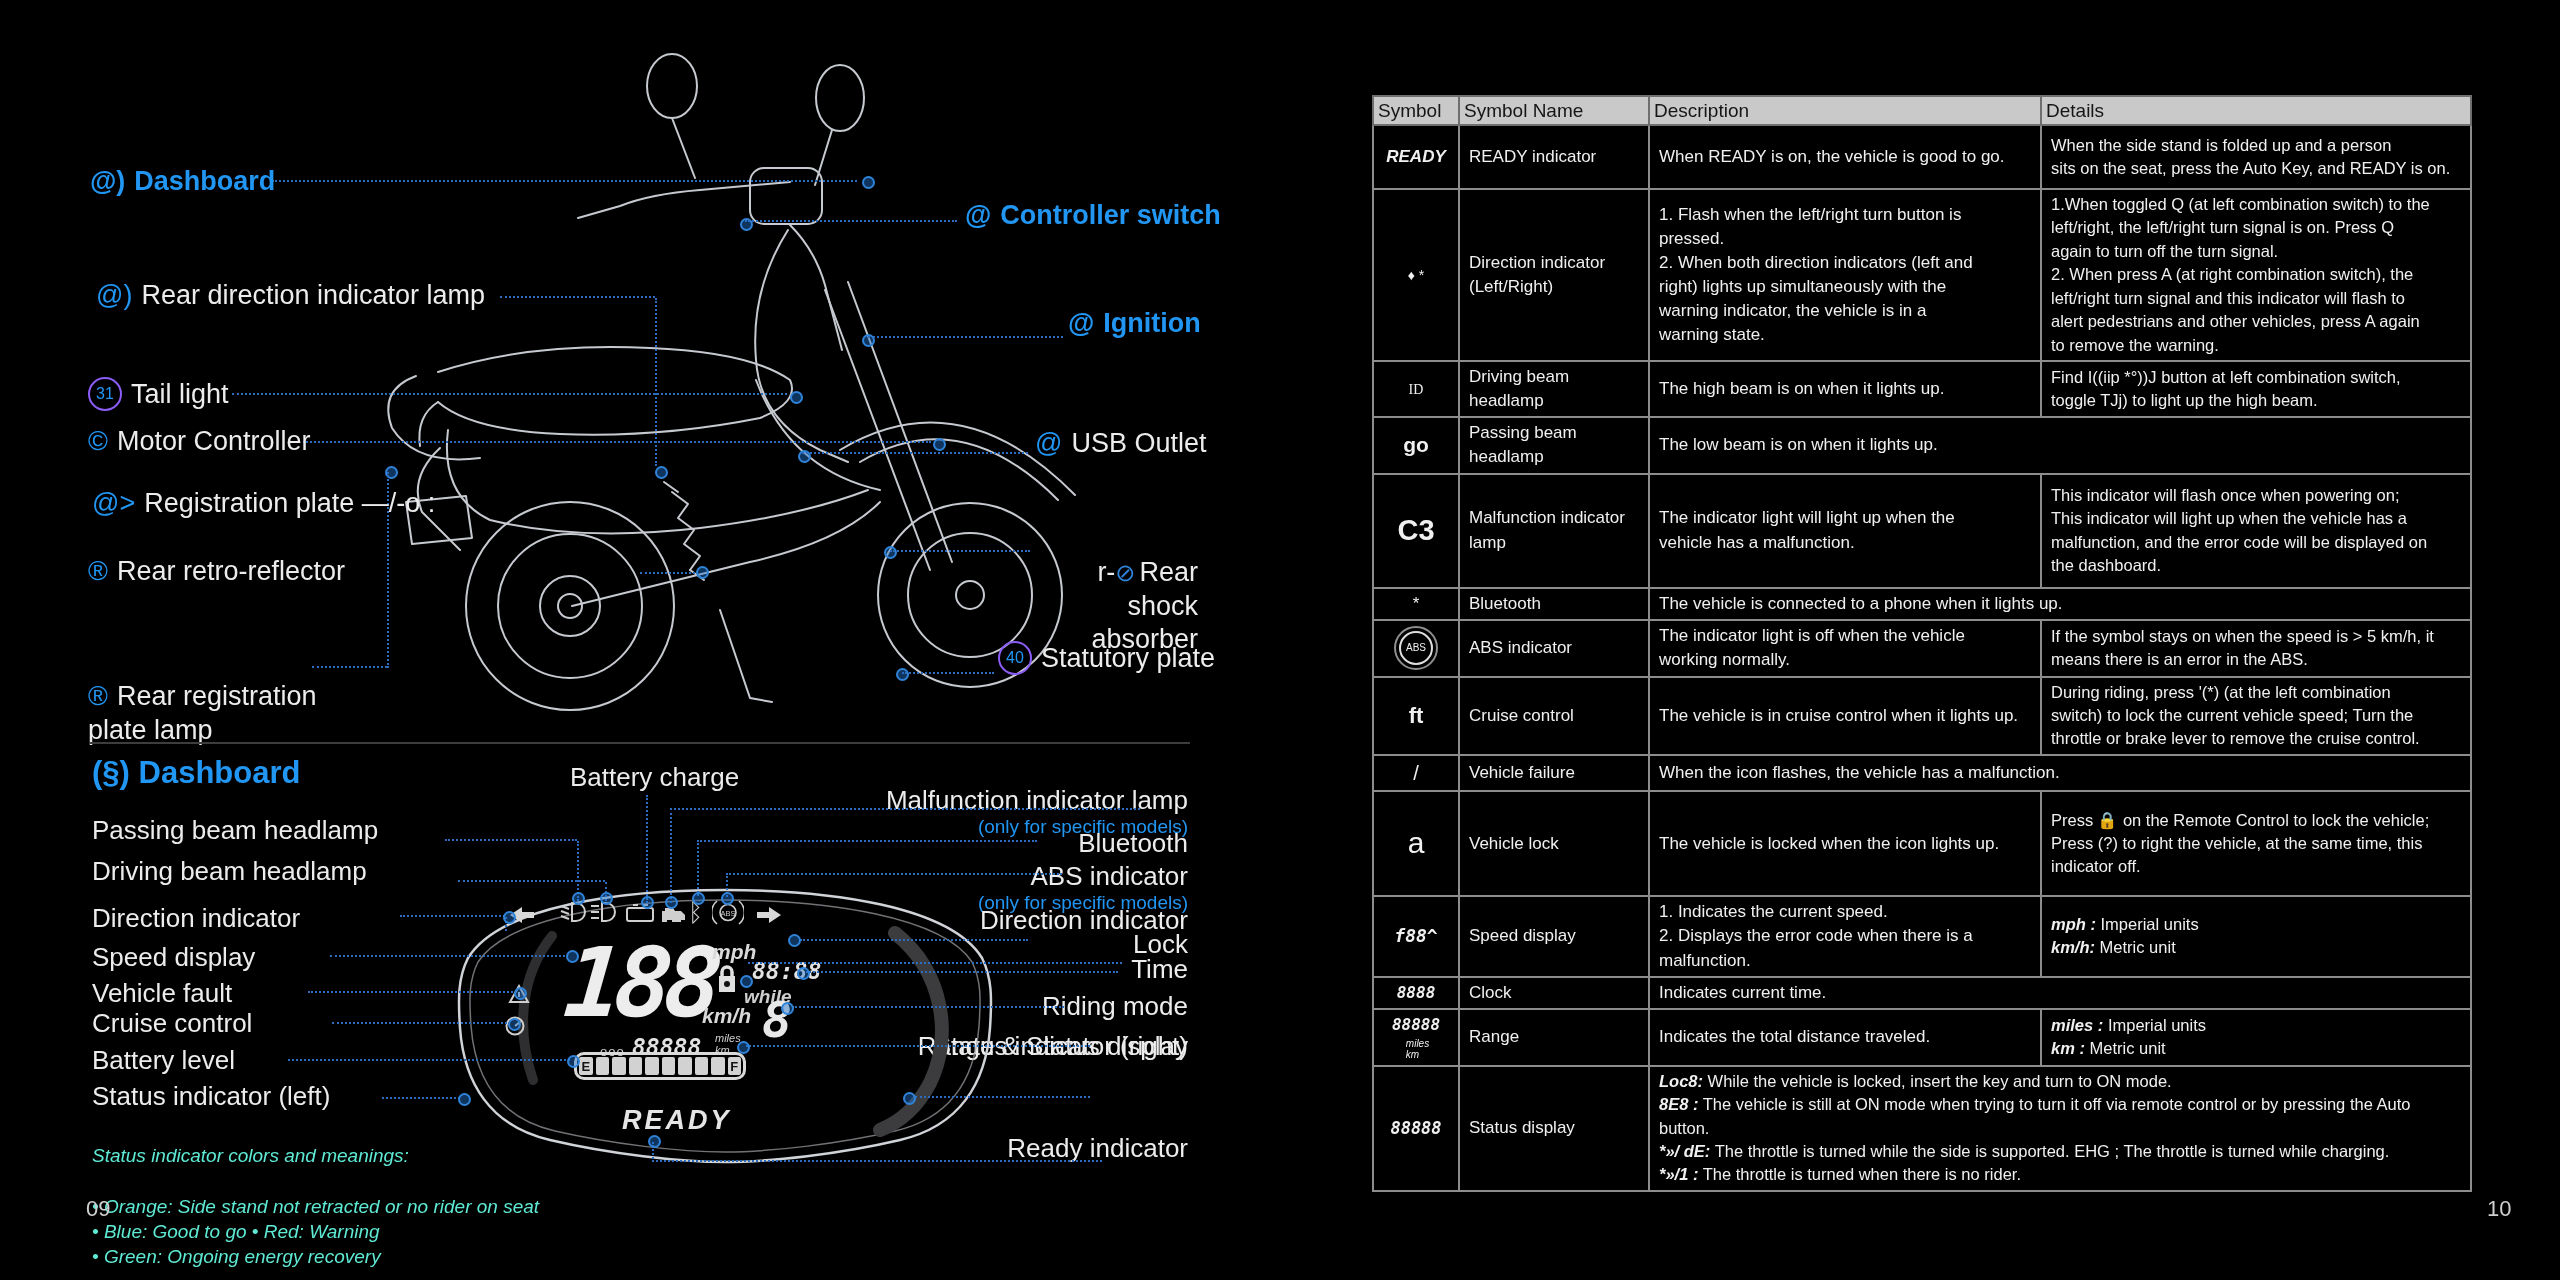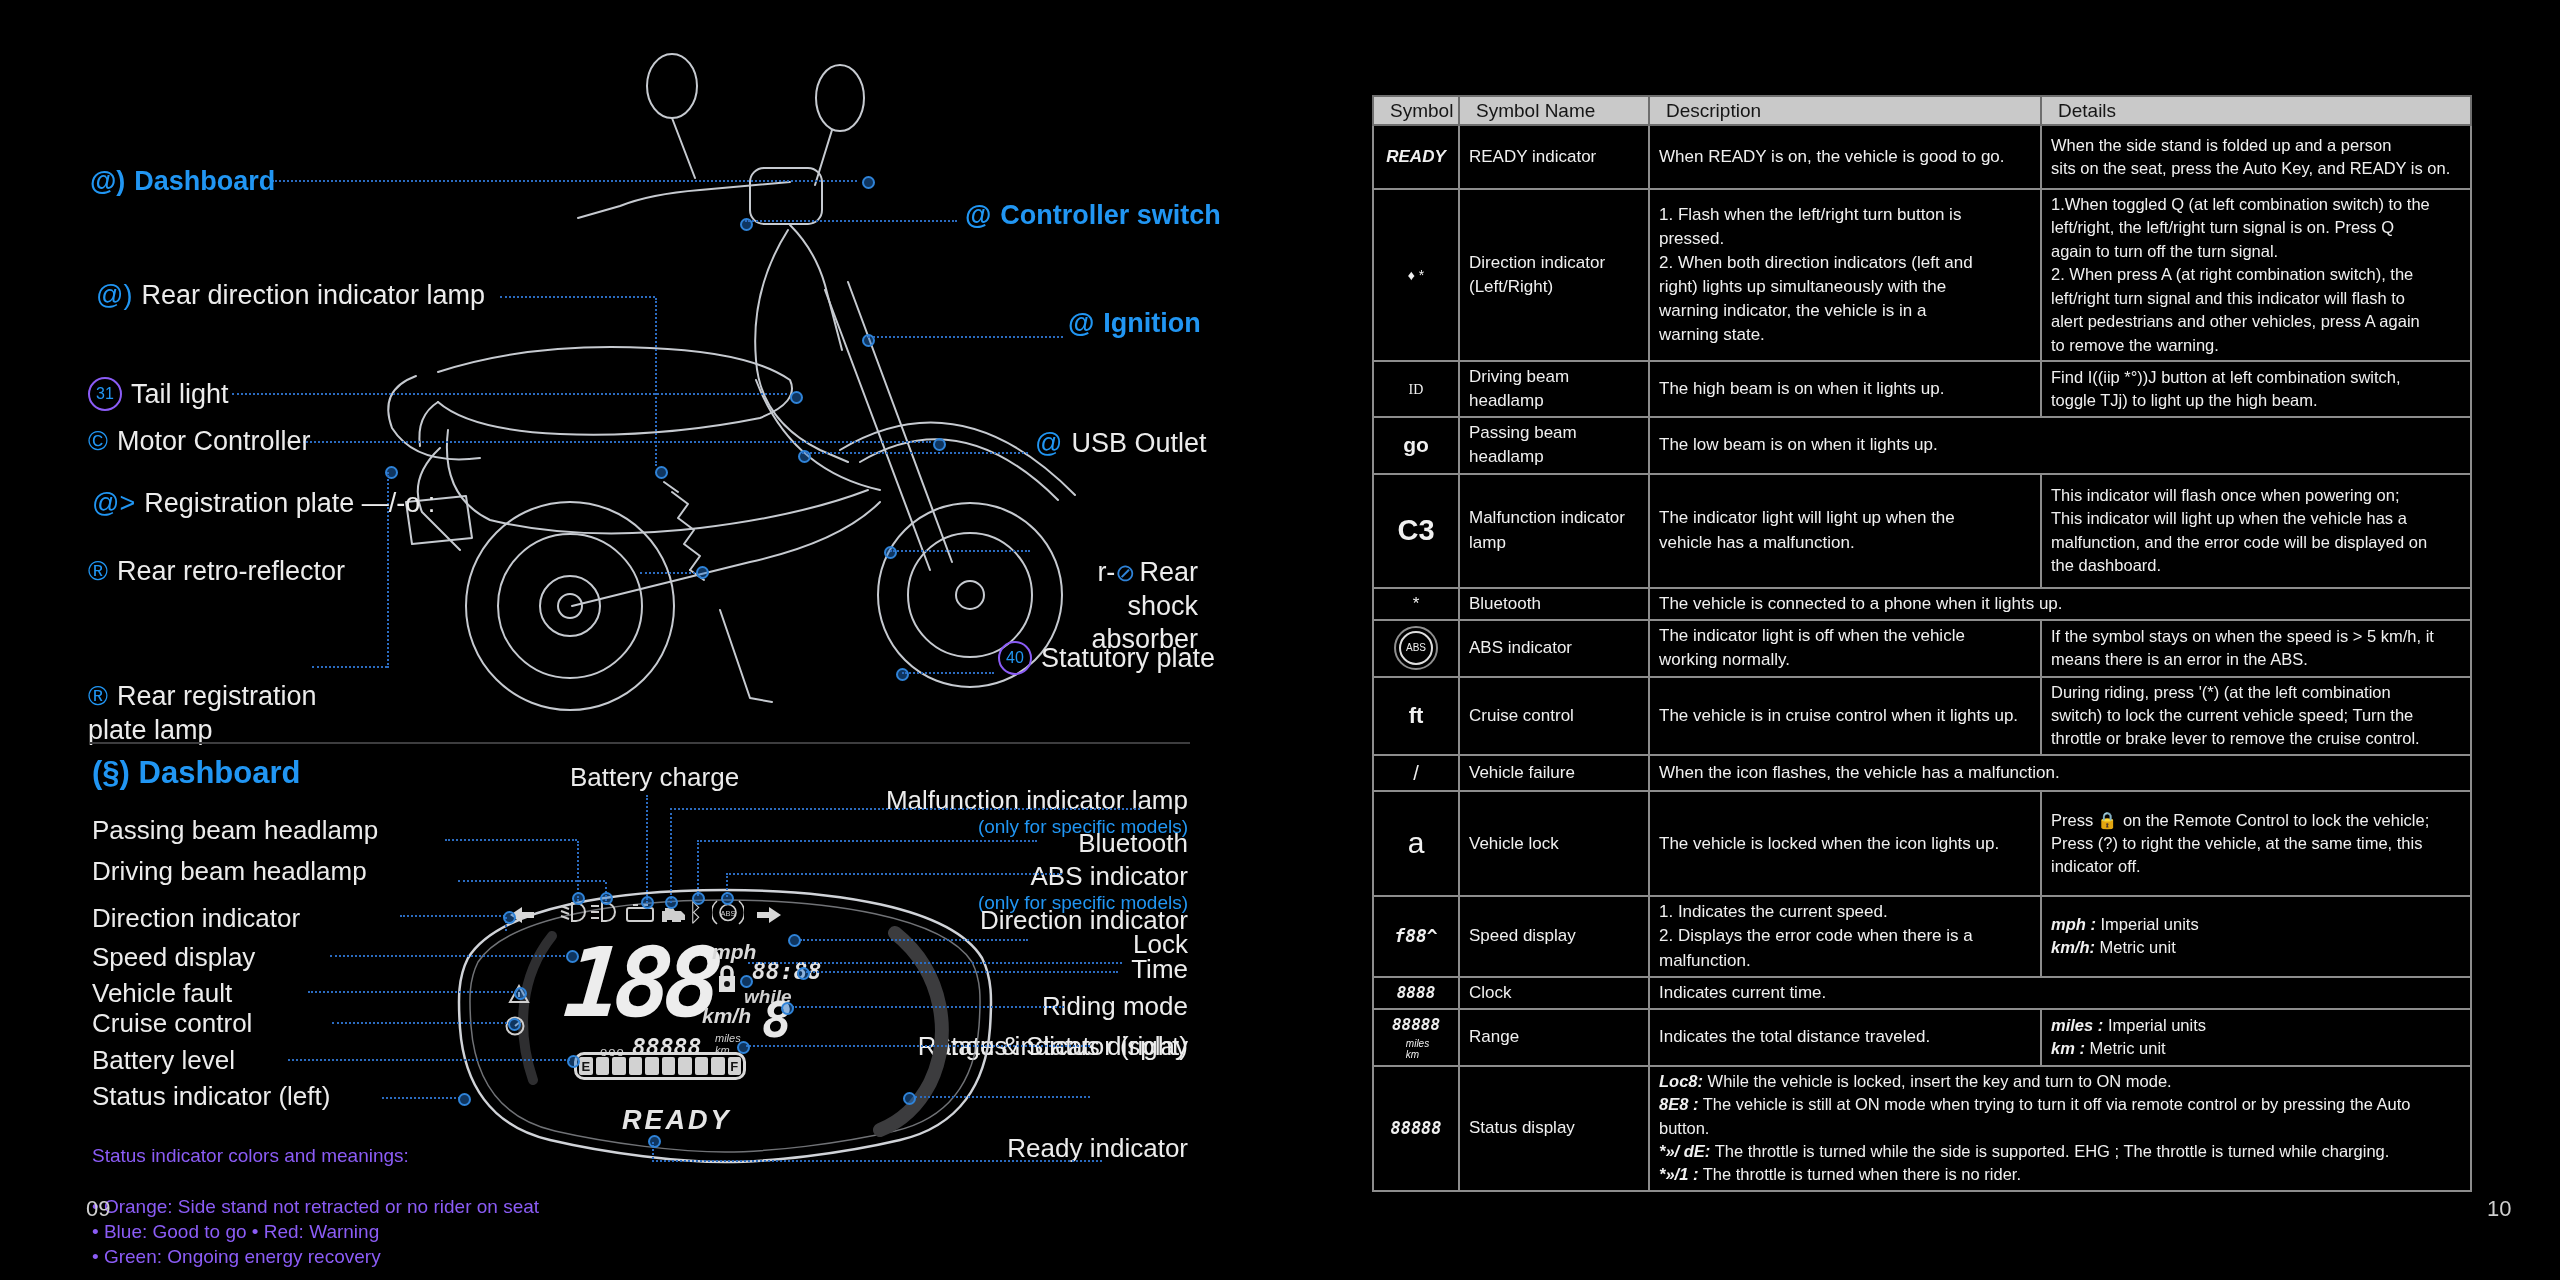--- a/index.html
+++ b/index.html
@@ -11,38 +11,38 @@
   .lbl2{font-size:27px;color:#ececec;white-space:pre-line;line-height:1.25;}
   .pfx{color:#2196f3;margin-right:9px;}
   .blue{color:#2196f3;font-weight:bold;}
   .circ{display:inline-flex;align-items:center;justify-content:center;width:30px;height:30px;
         border:2px solid #8b5cf6;border-radius:50%;color:#2196f3;font-size:16px;margin-right:9px;flex:0 0 auto;}
   .circ-sm{display:inline-block;color:#2f83d8;font-size:24px;margin-right:4px;}
   
   .heading{font-size:31px;font-weight:bold;color:#2196f3;white-space:nowrap;}
   .dlbl{font-size:26px;color:#ececec;white-space:nowrap;}
   .note{font-size:19px;color:#2196f3;white-space:nowrap;}
-  .snote{font-size:19px;color:#8b5cf6;line-height:1.33;white-space:pre-line;}
+  .snote{font-size:19px;color:#5eead4;line-height:1.33;white-space:pre-line;font-style:italic;}
   .pagenum{font-size:22px;color:#cfcfcf;}
   
   .lh{position:absolute;border-top:2px dotted #2b6cc1;}
   .lv{position:absolute;border-left:2px dotted #2b6cc1;}
   .pt{position:absolute;width:9px;height:9px;border:2px solid #2f83d8;border-radius:50%;background:rgba(33,118,210,.45);}
   
   .seg{font-family:"DejaVu Sans Mono",monospace;font-weight:bold;font-style:italic;}
   .speed{font-size:96px;letter-spacing:-8px;transform:skewX(-5deg);color:#ededed;line-height:1;}
   .unit{font-size:21px;font-weight:bold;font-style:italic;color:#d9d9d9;}
   .ready{font-size:27px;font-weight:bold;font-style:italic;letter-spacing:3px;color:#e5e5e5;}
   .bbar{display:flex;gap:3px;border:3px solid #d9d9d9;border-radius:10px;padding:2px;width:162px;height:18px;box-sizing:content-box;}
   .bbar span{flex:1;background:#d2d2d2;border-radius:2px;display:flex;align-items:center;justify-content:center;
              font-size:13px;font-weight:bold;color:#141414;}
   
   #tablebox{position:absolute;left:1372px;top:95px;}
   table{border-collapse:collapse;table-layout:fixed;width:1098px;}
-  th{background:#c9c9c9;color:#161616;font-weight:normal;text-align:left;padding:2px 16px;
+  th{background:#c9c9c9;color:#161616;font-weight:normal;text-align:left;padding:2px 4px;
      border:2px solid #6e6e6e;font-size:19px;height:23px;}
   td{border:2px solid #8d8d8d;color:#f0f0f0;padding:3px 9px;vertical-align:middle;line-height:1.42;font-size:17px;}
   td.sym{text-align:center;}
   td.det{font-size:16.5px;}
   .preline{white-space:pre-line;}
   .term{font-weight:bold;font-style:italic;}
   .s-ready{font-style:italic;font-weight:bold;font-size:17px;}
   .s-dir{font-size:14px;}
   .s-serif{font-family:Liberation Serif, serif;font-size:14px;}
   .s-bold{font-weight:bold;font-size:21px;}

